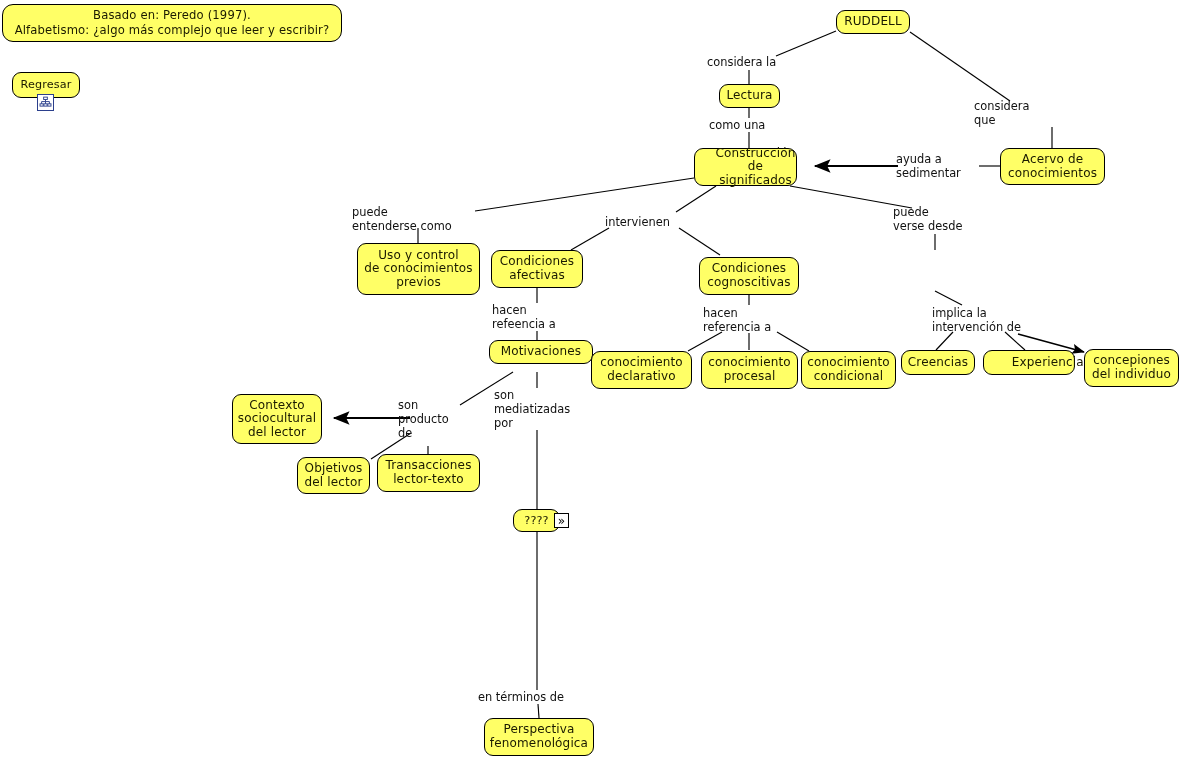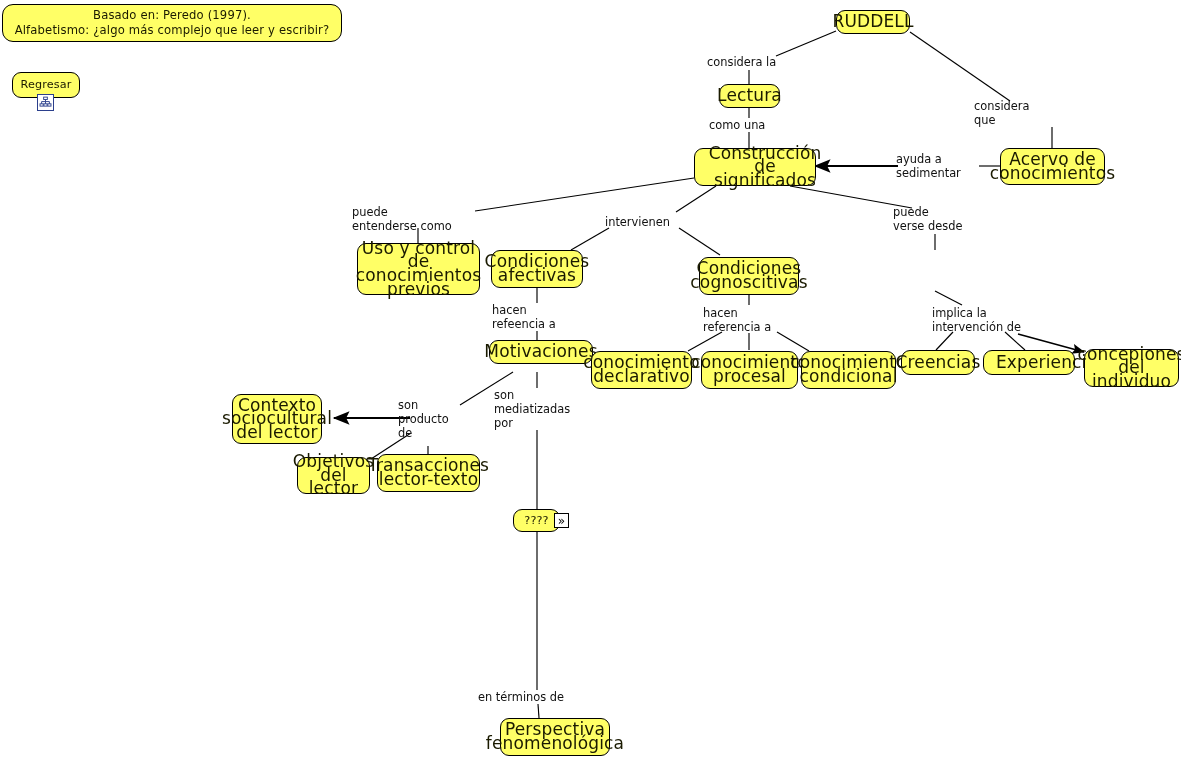--- a/index.html
+++ b/index.html
@@ -27,21 +27,21 @@
     position: absolute;
     background: #ffff66;
     border: 1.6px solid #000000;
     border-radius: 9px;
     box-sizing: border-box;
     display: flex;
     align-items: center;
     justify-content: center;
     text-align: center;
     color: #1a1a00;
-    font-size: 17px;
+    font-size: 12px;
     line-height: 13.6px;
     letter-spacing: 0.15px;
     white-space: pre-line;
     padding: 2px 4px;
   }
   .node.header {
     border-radius: 11px;
     font-size: 11.6px;
     line-height: 15px;
   }
@@ -172,21 +172,21 @@
       <rect x="1.1" y="8.4" width="3.4" height="2.5" fill="none" stroke="#2b3f8c" stroke-width="1"></rect>
       <rect x="5.3" y="8.4" width="3.4" height="2.5" fill="none" stroke="#2b3f8c" stroke-width="1"></rect>
       <rect x="9.5" y="8.4" width="3.4" height="2.5" fill="none" stroke="#2b3f8c" stroke-width="1"></rect>
     </svg>
   </div>
 
   <div class="node" style="left:836px; top:10px; width:74px; height:24px;">RUDDELL</div>
 
   <div class="node" style="left:719px; top:84px; width:61px; height:24px;">Lectura</div>
 
-  <div class="node" style="left:694px; top:148px; width:122px; height:38px;padding-left:24px;">Construcción de
+  <div class="node" style="left:694px; top:148px; width:103px; height:38px;padding-left:24px;">Construcción de
 significados</div>
 
   <div class="node" style="left:1000px; top:148px; width:105px; height:37px;">Acervo de
 conocimientos</div>
 
   <div class="node" style="left:357px; top:243px; width:123px; height:52px;">Uso y control
 de conocimientos
 previos</div>
 
   <div class="node" style="left:491px; top:250px; width:92px; height:38px;">Condiciones
@@ -220,21 +220,21 @@
 
   <div class="node" style="left:297px; top:457px; width:73px; height:37px;">Objetivos
 del lector</div>
 
   <div class="node" style="left:377px; top:454px; width:103px; height:38px;">Transacciones
 lector-texto</div>
 
   <div class="node small" style="left:513px; top:509px; width:47px; height:23px;">????</div>
   <div class="chevbadge" style="left:554px; top:513px;">»</div>
 
-  <div class="node" style="left:484px; top:718px; width:110px; height:38px;margin-left:16px;">Perspectiva
+  <div class="node" style="left:484px; top:718px; width:110px; height:38px;">Perspectiva
 fenomenológica</div>
 
   <div class="label" style="left:707px; top:55px; width:85px;">considera la</div>
 
   <div class="label" style="left:974px; top:99px; width:84px;">considera
 que</div>
 
   <div class="label" style="left:709px; top:118px; width:80px;">como una</div>
 
   <div class="label" style="left:896px; top:152px; width:86px;">ayuda a

